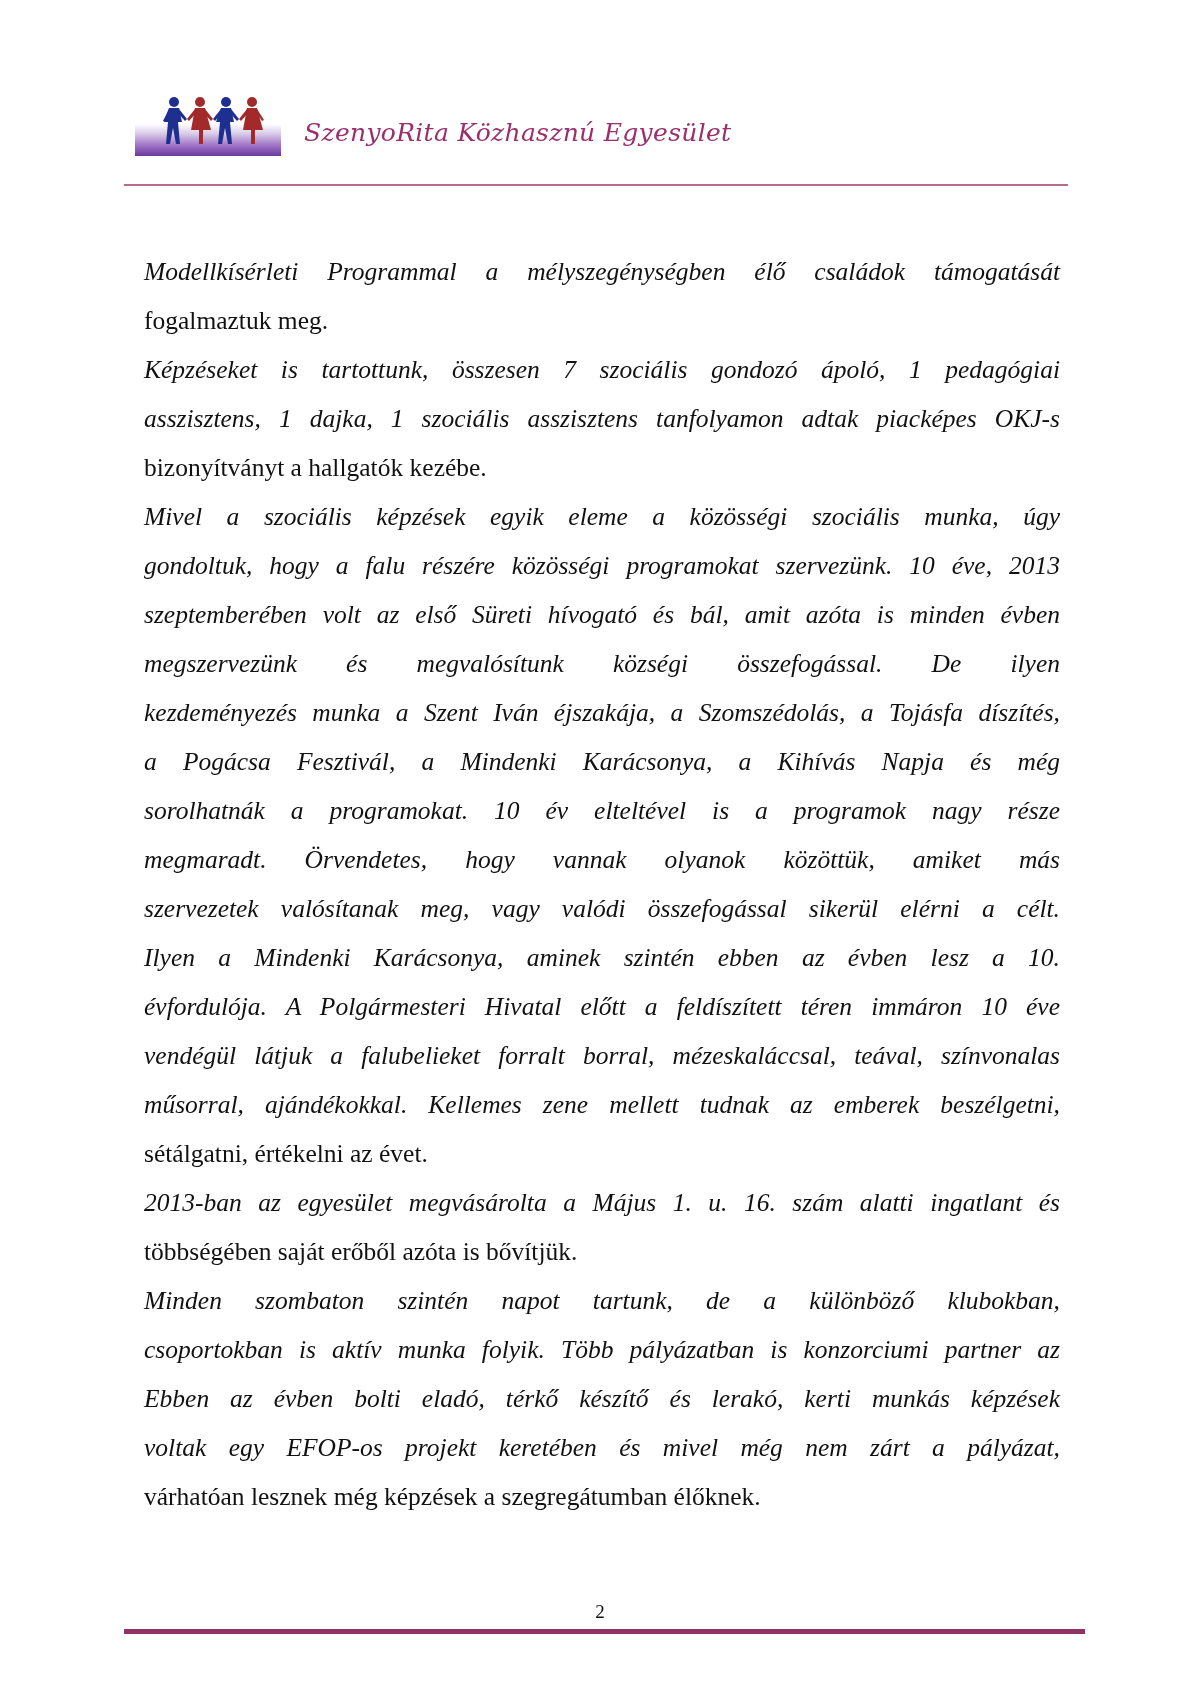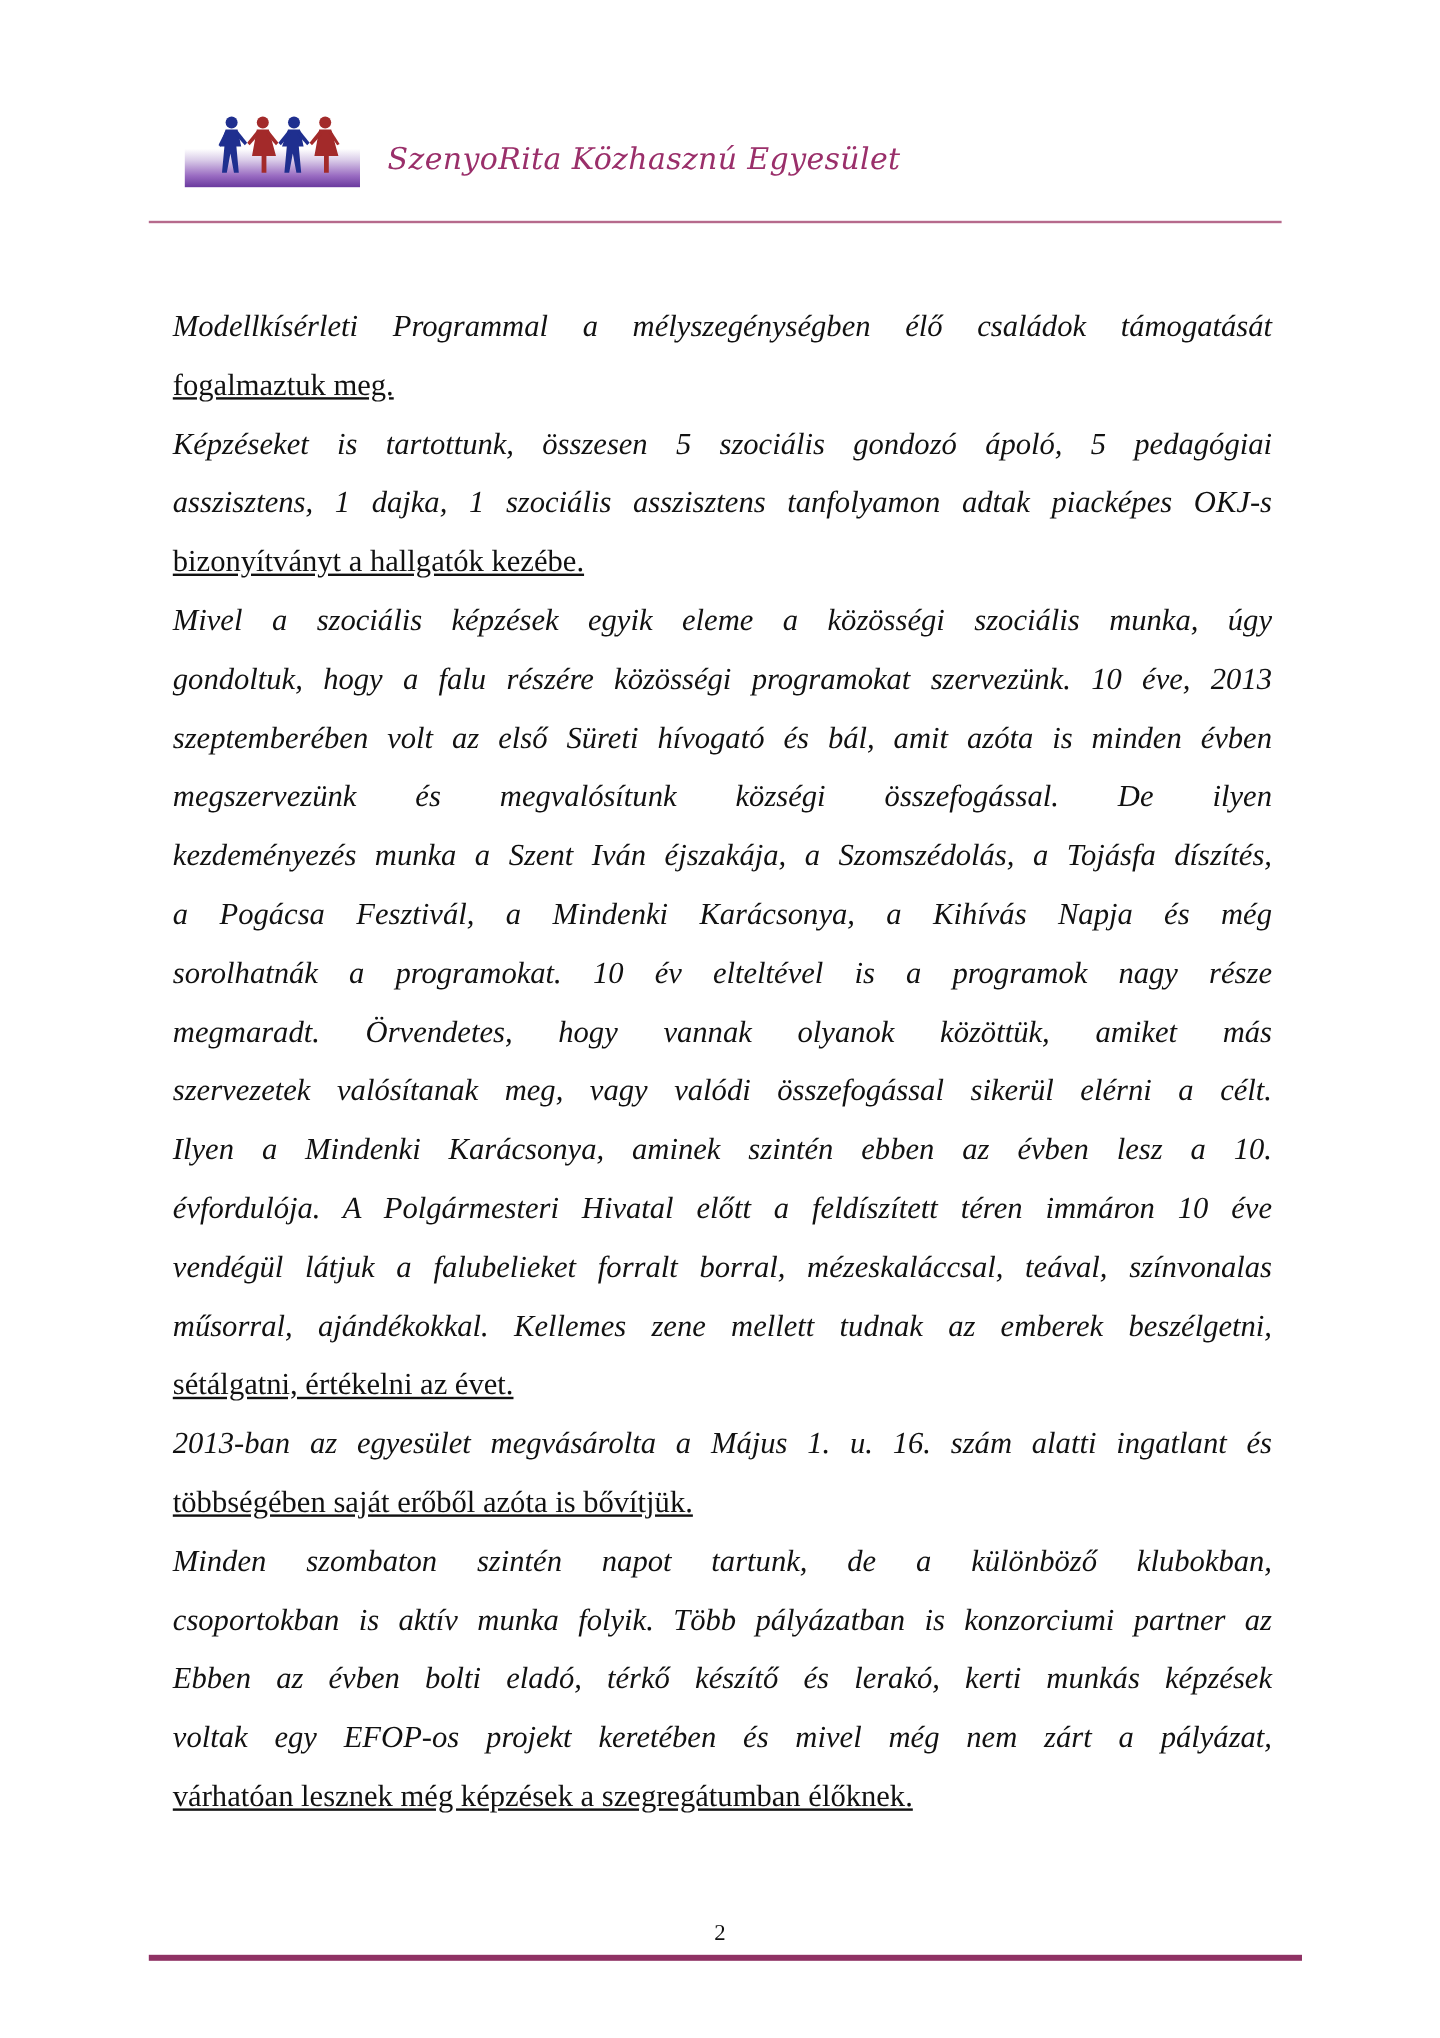--- a/index.html
+++ b/index.html
@@ -17,21 +17,21 @@
   }
   .page {
     position: absolute;
     left: 0; top: 0;
     width: 1200px;
     height: 1698px;
   }
   
   .header {
     position: absolute;
-    left: 151px;
+    left: 132px;
     top: 96px;
     width: 700px;
     height: 64px;
   }
   .logo {
     position: absolute;
     left: 3px;
     top: 0;
     width: 146px;
     height: 60px;
@@ -81,21 +81,20 @@
     height: 49px;
     white-space: nowrap;
   }
   .line.justify {
     text-align: justify;
     text-align-last: justify;
     font-style: italic;
   }
   .line.left {
     text-align: left;
-    text-decoration: underline;
   }
   
   .page-number {
     position: absolute;
     left: 0;
     width: 1200px;
     top: 1601px;
     text-align: center;
     font-size: 19px;
     color: #111111;
@@ -149,21 +148,21 @@
       </svg>
     </div>
     <div class="org-name">SzenyoRita Közhasznú Egyesület</div>
   </div>
 
   <div class="header-rule"></div>
 
   <div class="content" id="content">
       <div class="line justify">Modellkísérleti Programmal a mélyszegénységben élő családok támogatását</div>
       <div class="line left">fogalmaztuk meg.</div>
-      <div class="line justify">Képzéseket is tartottunk, összesen 5 szociális gondozó ápoló, 5 pedagógiai</div>
+      <div class="line justify">Képzéseket is tartottunk, összesen 7 szociális gondozó ápoló, 1 pedagógiai</div>
       <div class="line justify">asszisztens, 1 dajka, 1 szociális asszisztens tanfolyamon adtak piacképes OKJ-s</div>
       <div class="line left">bizonyítványt a hallgatók kezébe.</div>
       <div class="line justify">Mivel a szociális képzések egyik eleme a közösségi szociális munka, úgy</div>
       <div class="line justify">gondoltuk, hogy a falu részére közösségi programokat szervezünk. 10 éve, 2013</div>
       <div class="line justify">szeptemberében volt az első Süreti hívogató és bál, amit azóta is minden évben</div>
       <div class="line justify">megszervezünk és megvalósítunk községi összefogással. De ilyen</div>
       <div class="line justify">kezdeményezés munka a Szent Iván éjszakája, a Szomszédolás, a Tojásfa díszítés,</div>
       <div class="line justify">a Pogácsa Fesztivál, a Mindenki Karácsonya, a Kihívás Napja és még</div>
       <div class="line justify">sorolhatnák a programokat. 10 év elteltével is a programok nagy része</div>
       <div class="line justify">megmaradt. Örvendetes, hogy vannak olyanok közöttük, amiket más</div>

